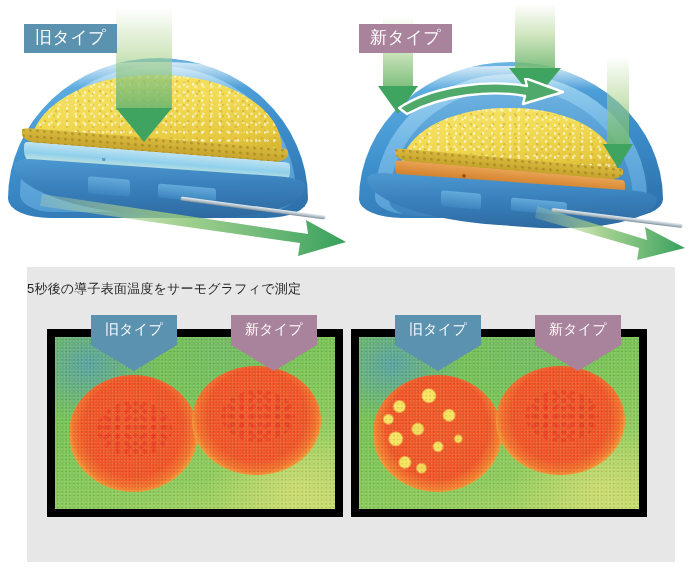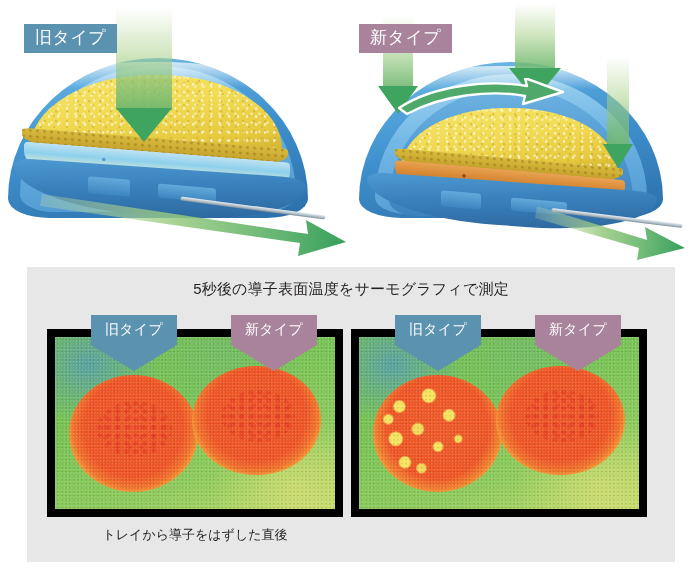--- a/index.html
+++ b/index.html
@@ -128,22 +128,22 @@
 
   
   #thermo-panel {
     position: absolute;
     left: 27px; top: 267px;
     width: 648px; height: 295px;
     background: #e7e7e7;
   }
   #thermo-heading {
     position: absolute; left: 0; top: 13px; width: 100%;
-    text-align: center;
-    font-size: 15px;
+    text-align: left;
+    font-size: 13px;
     color: #231f20;
     letter-spacing: 0.2px;
     white-space: nowrap;
   }
 
   .thermo-block { position: absolute; top: 62px; width: 296px; }
   #thermo-block-0 { left: 20px; }
   #thermo-block-1 { left: 324px; }
 
   .thermo-frame {
@@ -368,21 +368,20 @@
       </div>
       <div class="arrow-badge ab-old" style="left:44px; top:-14px;">
         <div class="ab-body">旧タイプ</div>
         <div class="ab-tip"></div>
       </div>
       <div class="arrow-badge ab-new" style="left:184px; top:-14px;">
         <div class="ab-body">新タイプ</div>
         <div class="ab-tip"></div>
       </div>
     </div>
-    <div class="thermo-caption">トレイから導子をはずした直後</div>
   </div>
 
   <div class="thermo-block" id="thermo-block-1">
     <div class="thermo-frame">
       <div class="thermo-img">
         <div class="hot-spot hot-mottled" style="left:5%;  top:22%; width:46%; height:68%;"></div>
         <div class="hot-spot hot-uniform" style="left:49%; top:17%; width:46%; height:63%;"></div>
       </div>
       <div class="arrow-badge ab-old" style="left:44px; top:-14px;">
         <div class="ab-body">旧タイプ</div>

